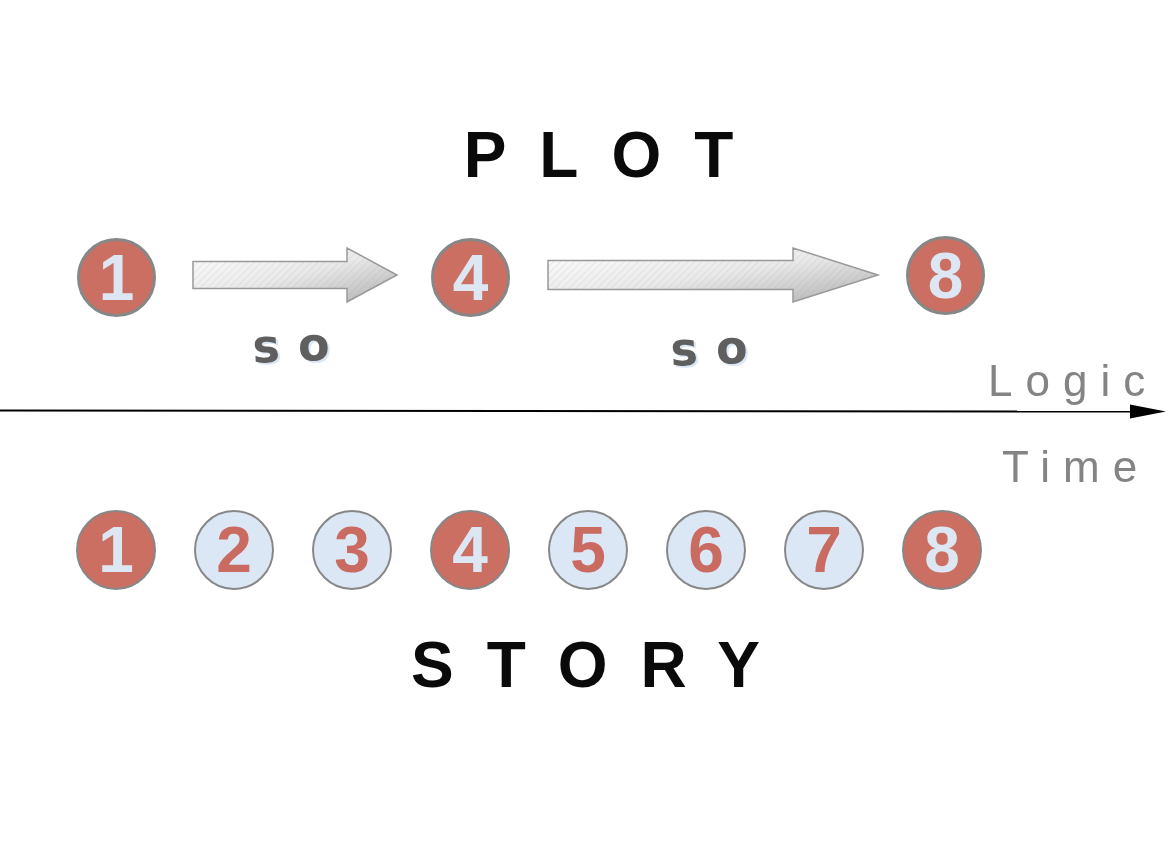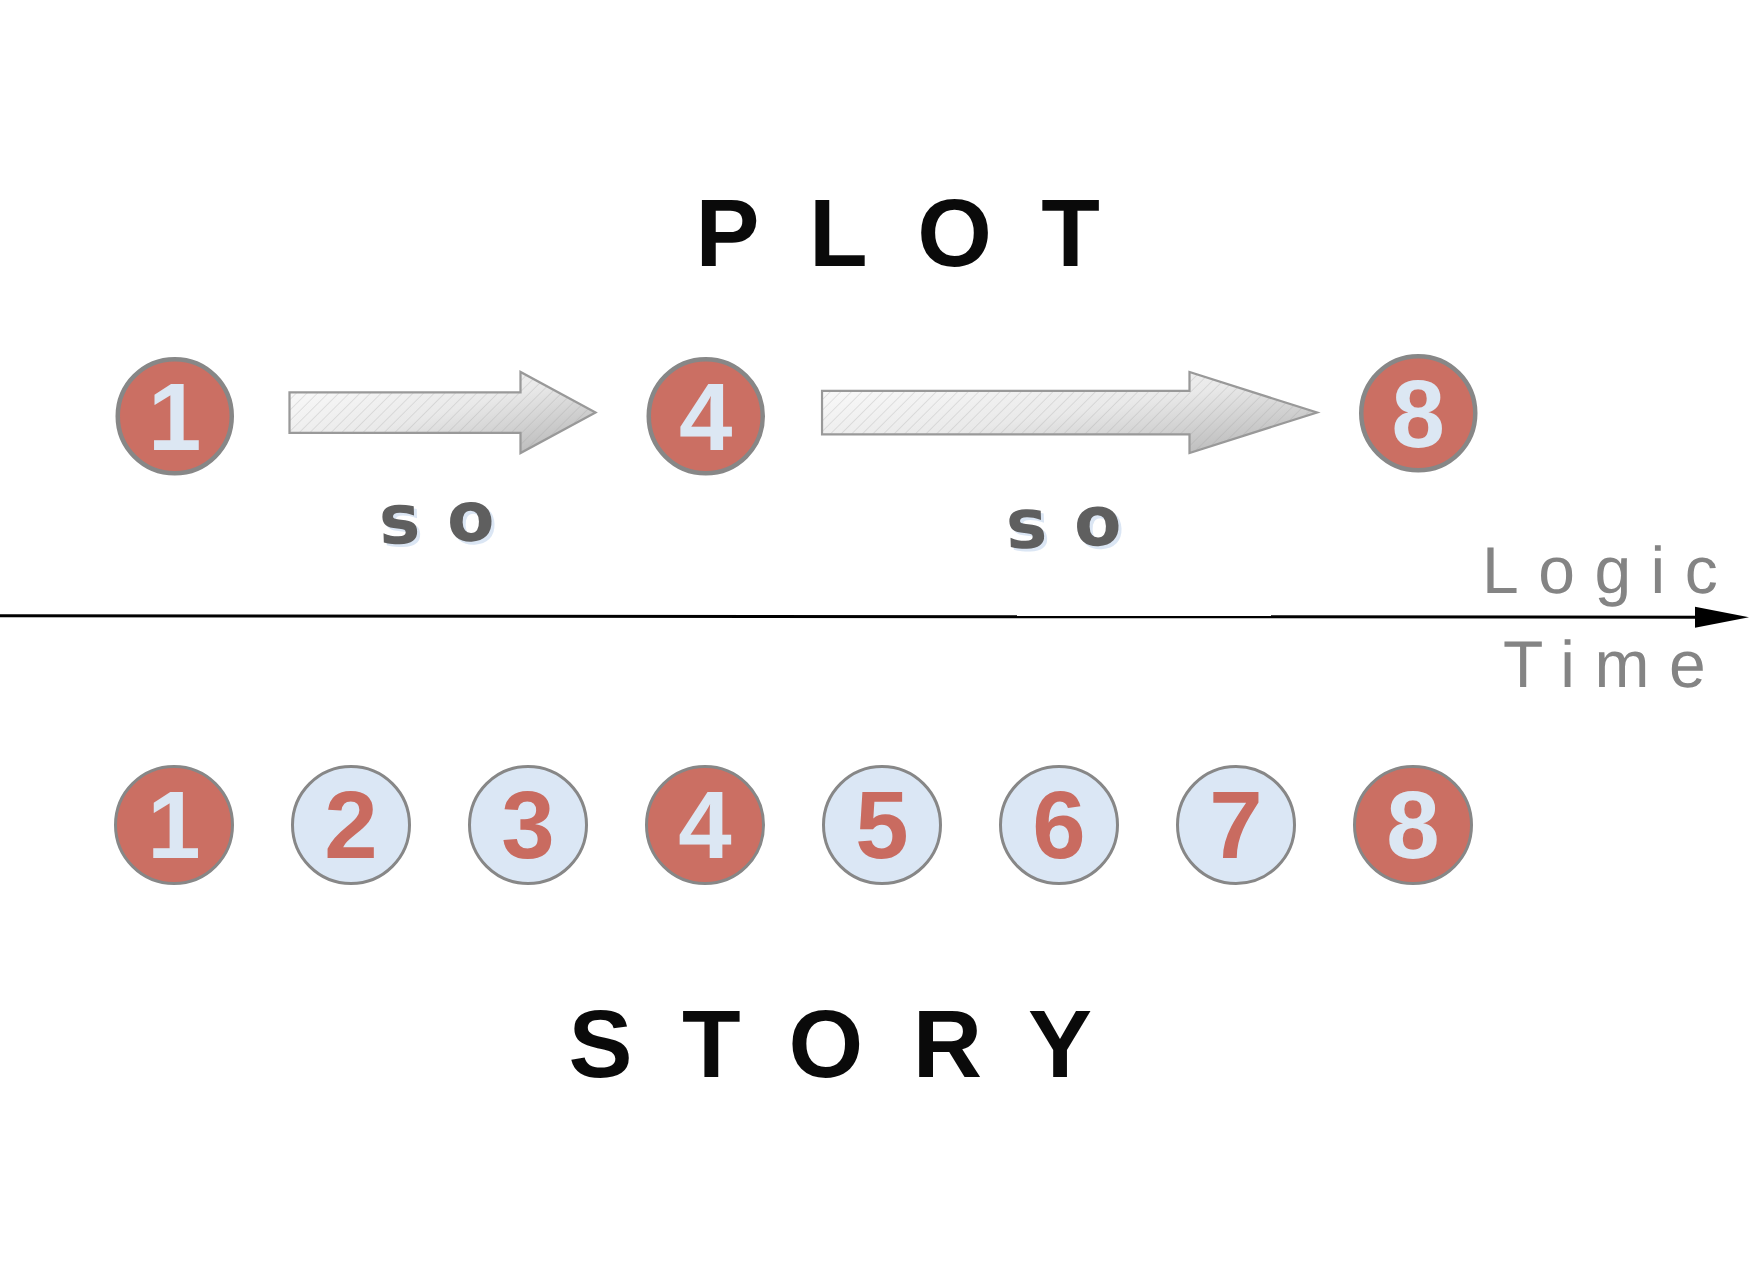--- a/index.html
+++ b/index.html
@@ -116,28 +116,28 @@
   </svg>
 
   <div class="so-label" style="left:300px;top:345px;">so</div>
   <div class="so-label" style="left:718px;top:348px;">so</div>
 
   <svg class="arrow-svg" style="left:0px;top:396px;" width="1169" height="32">
     <line x1="0" y1="14.5" x2="1140" y2="15.5" stroke="#000000" stroke-width="2"></line>
     <polygon points="1130,8.5 1166,15.5 1130,22.5" fill="#000000"></polygon>
   </svg>
   <div class="axis-label" style="left:988px;top:359px;">Logic</div>
-  <div class="axis-label" style="left:1002px;top:422px;">Time</div>
+  <div class="axis-label" style="left:1002px;top:445px;">Time</div>
 
   <div class="story-row">
       <div class="node story-node hl">1</div>
       <div class="node story-node nm">2</div>
       <div class="node story-node nm">3</div>
       <div class="node story-node hl">4</div>
       <div class="node story-node nm">5</div>
       <div class="node story-node nm">6</div>
       <div class="node story-node nm">7</div>
       <div class="node story-node hl">8</div>
     </div>
 
-  <div class="section-title" style="left:570px;top:633px;margin-top:31px;">STORY</div>
+  <div class="section-title" style="left:602px;top:633px;">STORY</div>
 
 </div>
 
 </body></html>

